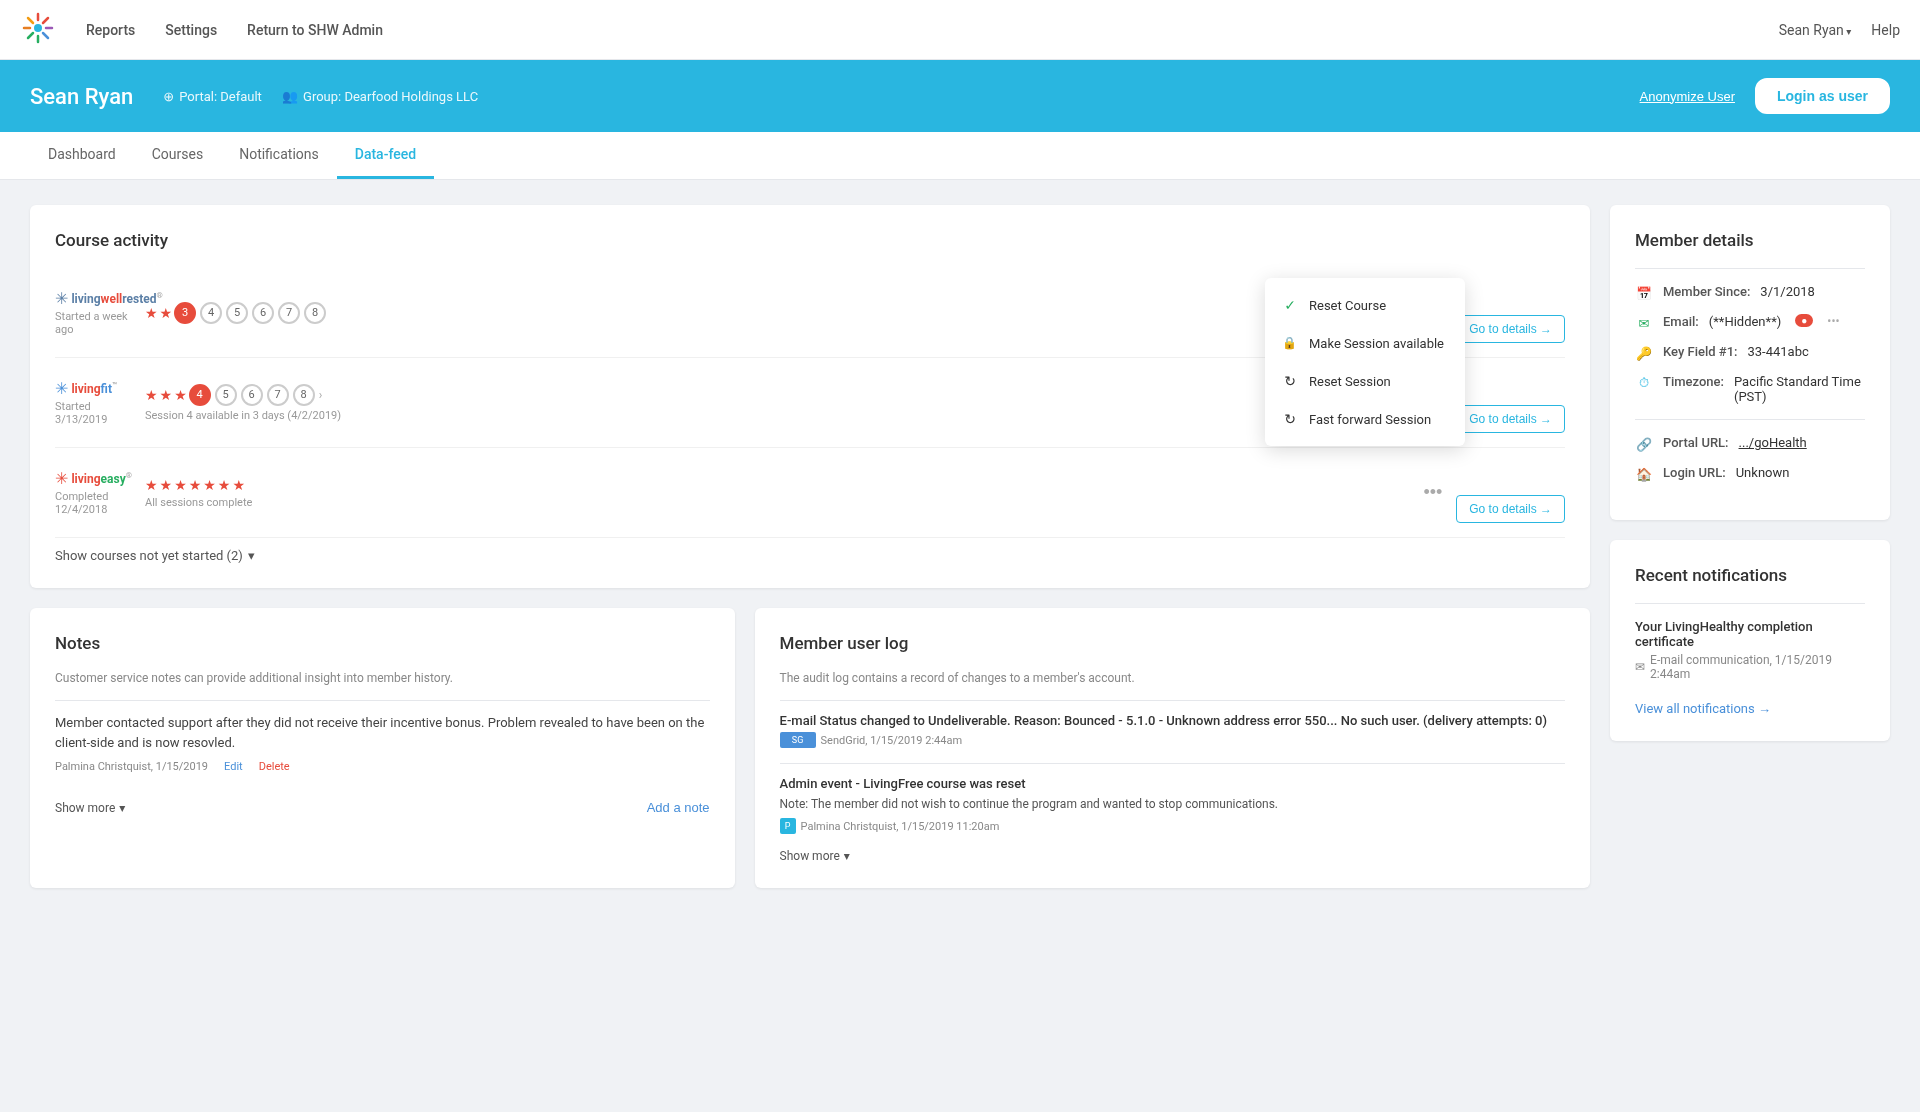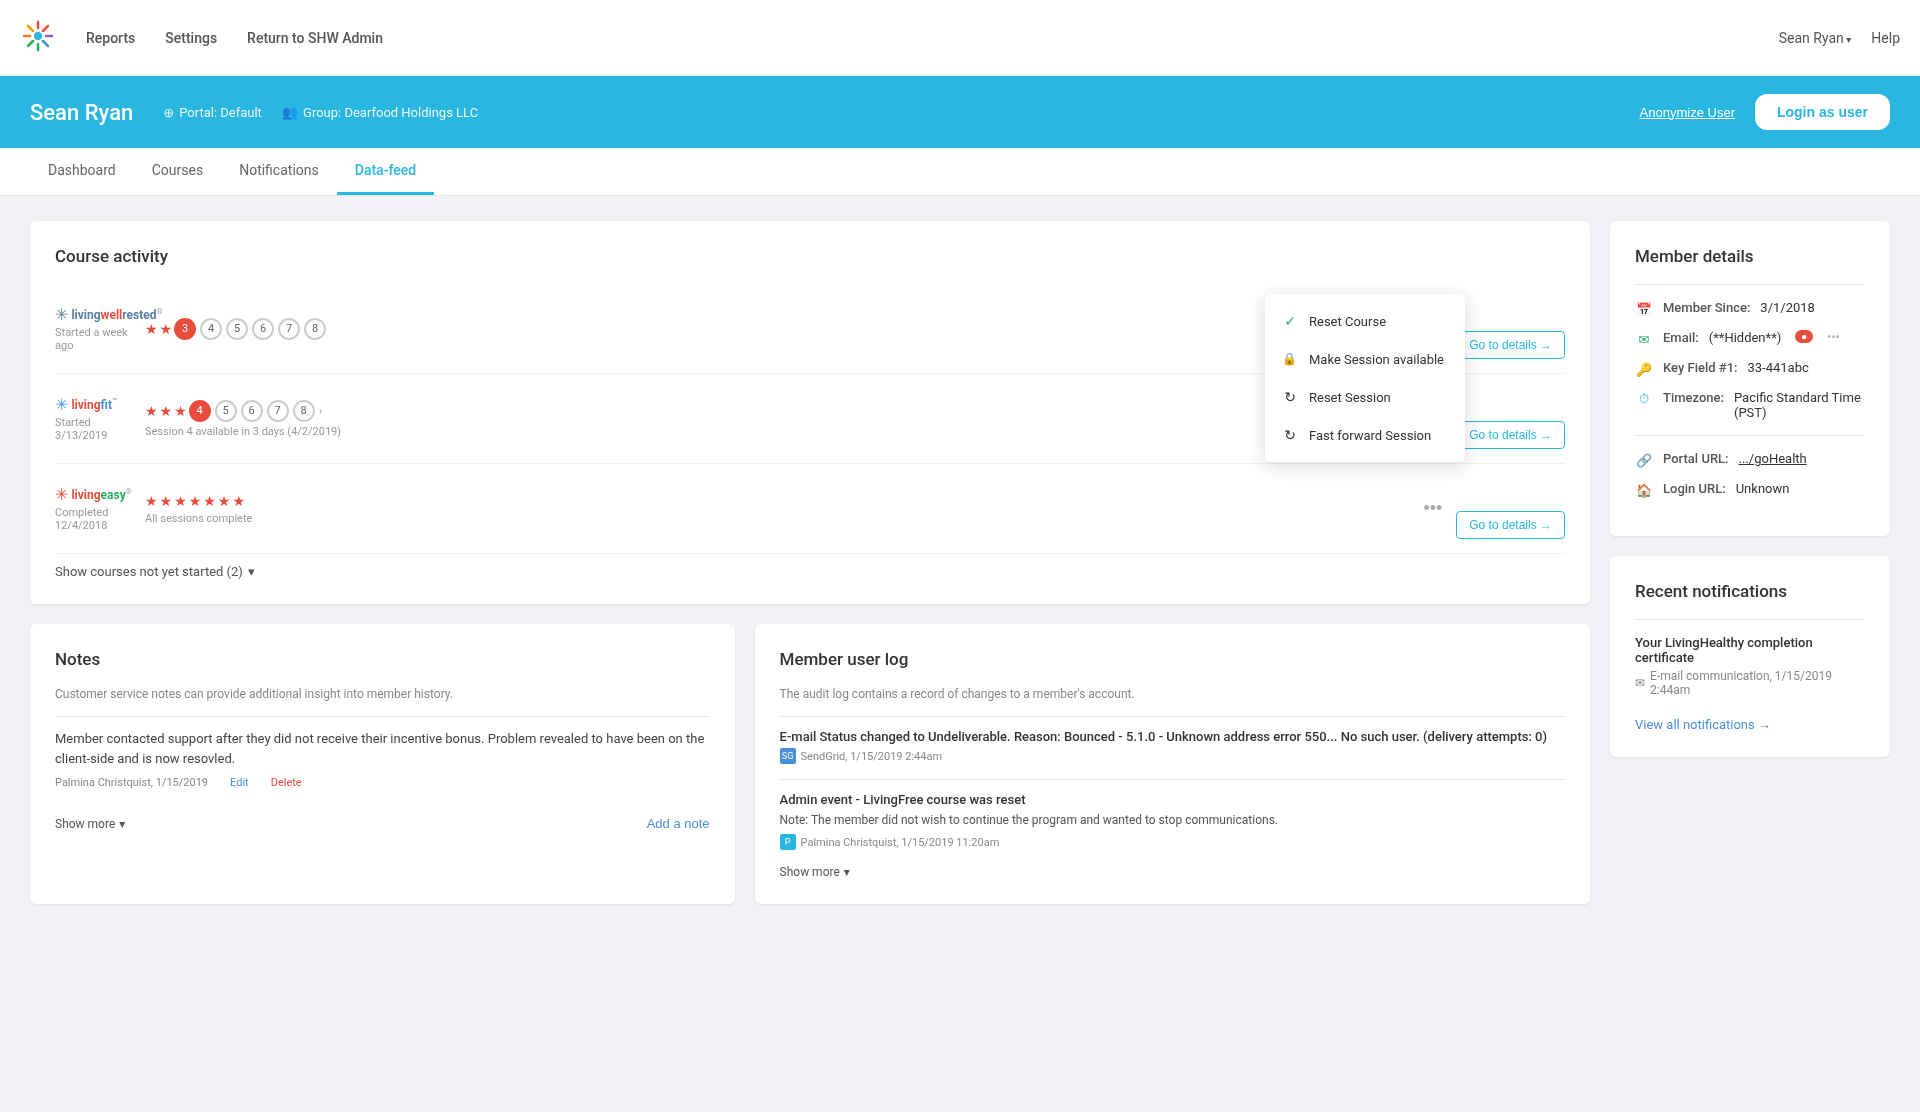--- a/index.html
+++ b/index.html
@@ -1,19 +1,19 @@
 <!DOCTYPE html>
 <html><head>
   <meta charset="utf-8">
   <style>
     * { box-sizing: border-box; margin: 0; padding: 0; }
     body { font-family: -apple-system, BlinkMacSystemFont, 'Segoe UI', Roboto, sans-serif; background: #f0f2f5; color: #333; font-size: 14px; }
 
     
-    .top-nav { background: #fff; display: flex; align-items: center; padding: 0 20px; height: 76px; border-bottom: 1px solid #e5e7eb; }
+    .top-nav { background: #fff; display: flex; align-items: center; padding: 0 20px; height: 60px; border-bottom: 1px solid #e5e7eb; }
     .top-nav-logo { margin-right: 30px; }
     .logo-icon { width: 36px; height: 36px; }
     .top-nav-links { display: flex; gap: 30px; flex: 1; }
     .top-nav-links a { text-decoration: none; color: #555; font-size: 14px; font-weight: 500; }
     .top-nav-right { display: flex; align-items: center; gap: 20px; }
     .user-name { font-size: 14px; color: #555; cursor: pointer; }
     .user-name::after { content: ' ▾'; font-size: 10px; }
     .help-link { font-size: 14px; color: #555; text-decoration: none; }
 
     
@@ -74,35 +74,35 @@
 
     
     .bottom-row { display: flex; gap: 20px; }
     .bottom-card { background: #fff; border-radius: 6px; box-shadow: 0 1px 3px rgba(0,0,0,0.08); flex: 1; }
     .bottom-card-wide { flex: 1.2; }
 
     
     .notes-desc { font-size: 12px; color: #888; margin-bottom: 15px; }
     .note-divider { border: none; border-top: 1px solid #e5e7eb; margin: 12px 0; }
     .note-text { font-size: 13px; color: #444; line-height: 1.5; margin-bottom: 8px; }
-    .note-meta { font-size: 11px; color: #888; display: flex; gap: 22px; align-items: center; }
+    .note-meta { font-size: 11px; color: #888; display: flex; gap: 16px; align-items: center; }
     .note-edit { color: #4a90d9; text-decoration: none; cursor: pointer; }
     .note-delete { color: #e74c3c; text-decoration: none; cursor: pointer; }
     .show-more { color: #555; font-size: 12px; cursor: pointer; display: flex; align-items: center; gap: 4px; margin-top: 12px; }
     .add-note { color: #4a90d9; font-size: 13px; cursor: pointer; background: none; border: none; float: right; margin-top: 12px; }
     .notes-footer { display: flex; justify-content: space-between; align-items: center; margin-top: 15px; }
 
     
     .audit-desc { font-size: 12px; color: #888; margin-bottom: 15px; }
     .audit-divider { border: none; border-top: 1px solid #e5e7eb; margin: 12px 0; }
     .audit-event { margin-bottom: 15px; }
     .audit-title { font-size: 13px; color: #333; font-weight: 500; margin-bottom: 4px; }
     .audit-detail { font-size: 12px; color: #555; line-height: 1.5; margin-bottom: 5px; }
     .audit-source { font-size: 11px; color: #888; display: flex; align-items: center; gap: 5px; }
-    .source-icon { width: 16px; height: 16px; background: #4a90d9; border-radius: 2px; display: inline-flex; align-items: center; justify-content: center; }
+    .source-icon { width: 36px; height: 16px; background: #4a90d9; border-radius: 2px; display: inline-flex; align-items: center; justify-content: center; }
     .person-icon { width: 16px; height: 16px; background: #29b6e0; border-radius: 2px; display: inline-flex; align-items: center; justify-content: center; }
 
     
     .notif-title { font-size: 13px; color: #333; font-weight: 500; margin-bottom: 4px; }
     .notif-meta { font-size: 12px; color: #888; display: flex; align-items: center; gap: 5px; }
     .notif-email-icon { font-size: 12px; color: #888; }
     .view-all-link { color: #4a90d9; font-size: 13px; text-decoration: none; cursor: pointer; display: block; margin-top: 20px; }
 
     
     .icon-green { color: #27ae60; }

